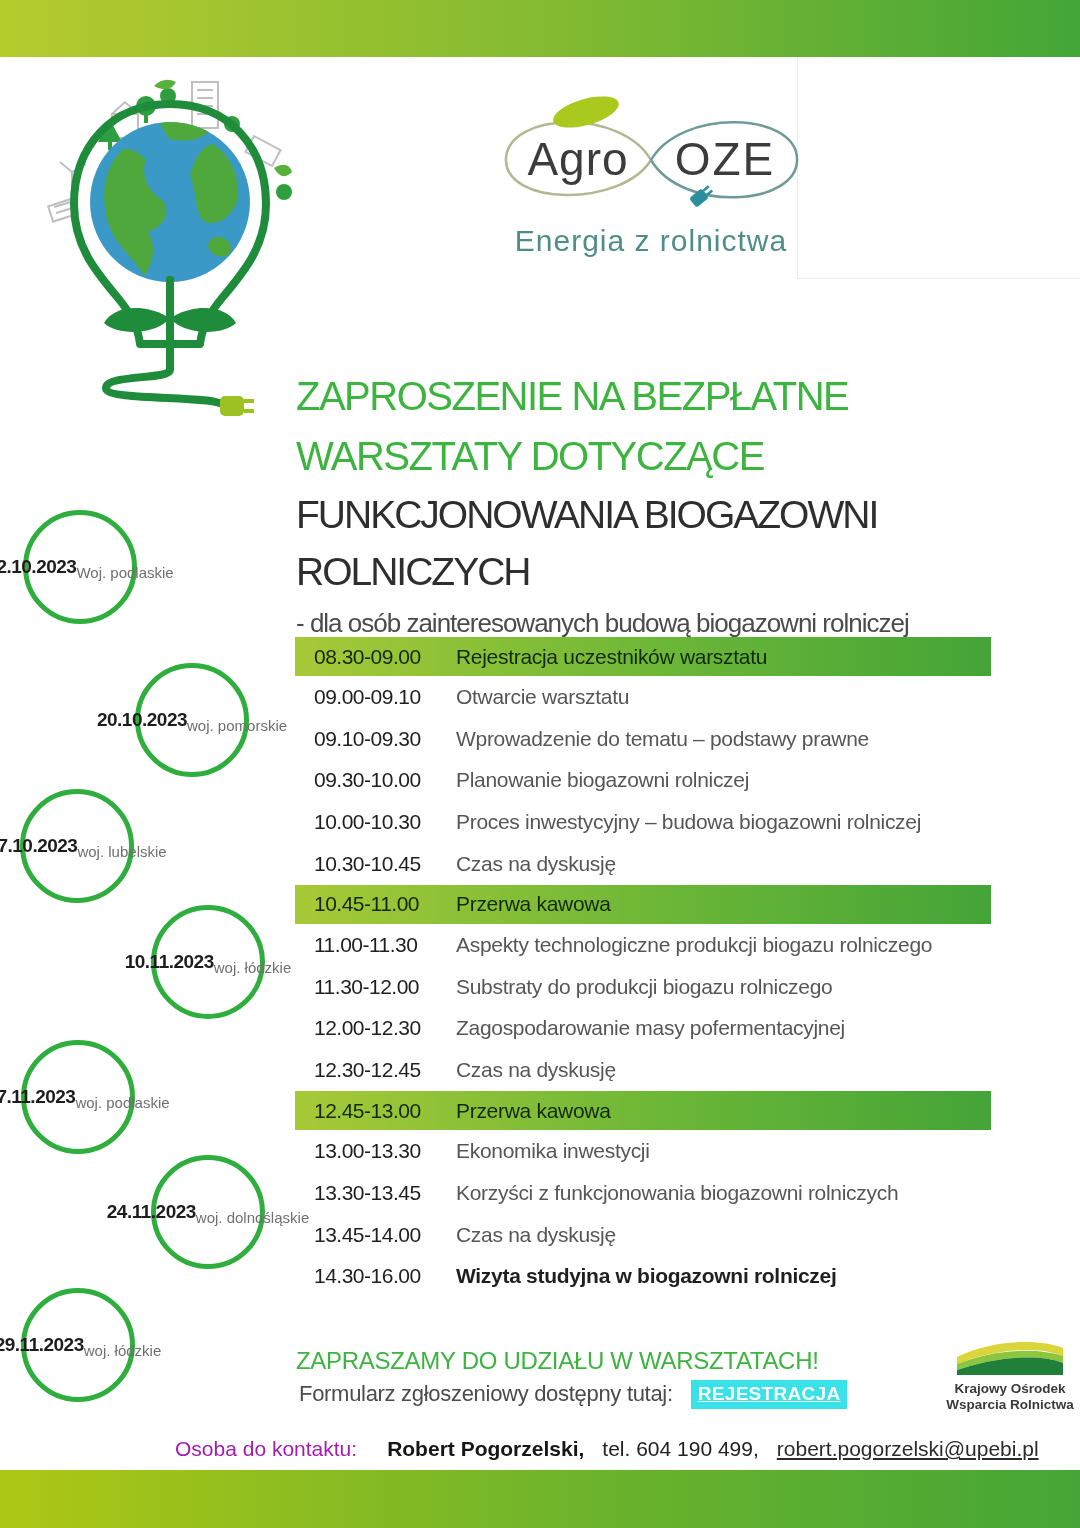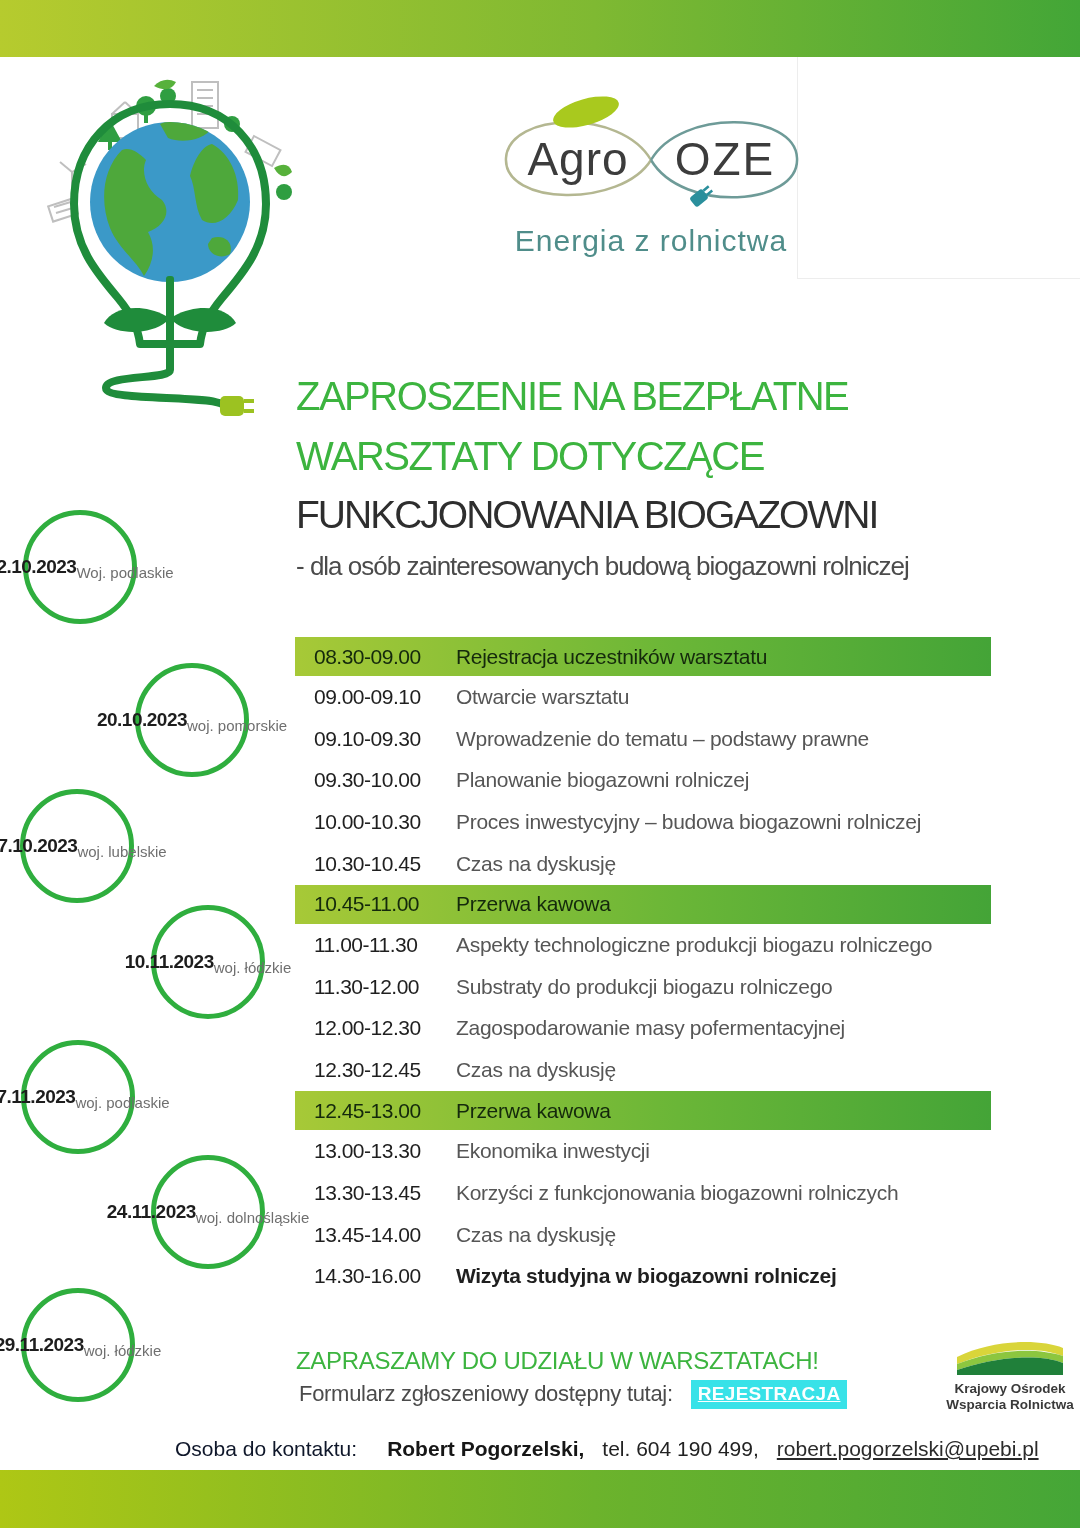--- a/index.html
+++ b/index.html
@@ -61,21 +61,21 @@
   }
 
   .kowr { position:absolute; left:945px; top:1337px; width:130px; text-align:center; }
   .kowr svg { display:block; margin:0 auto 4px auto; }
   .kowr-text { font-size:13.5px; font-weight:600; color:#3a3a3a; line-height:16px; white-space:nowrap; }
 
   .contact {
     position:absolute; left:175px; top:1437px; height:30px;
     display:flex; align-items:baseline; font-size:21px; white-space:nowrap;
   }
-  .contact-label { color:#0f172a; margin-right:30px;text-align:center; }
+  .contact-label { color:#a21caf; margin-right:30px;text-align:center; }
   .contact-name  { color:#161616; font-weight:600; margin-right:18px; }
   .contact-phone { color:#222222; font-weight:500; margin-right:18px; }
   .contact-email { color:#2b2b2b; text-decoration:underline; cursor:pointer; }
 </style>
 </head>
 <body>
 
 <div class="page">
 
   <div class="topbar"></div>
@@ -156,20 +156,21 @@
       <text x="95" y="81" text-anchor="middle" font-size="46" fill="#3c3c3c" letter-spacing="1">Agro</text>
       <text x="242" y="81" text-anchor="middle" font-size="46" fill="#3c3c3c" letter-spacing="2">OZE</text>
     </svg>
   </div>
   <div class="agro-tagline">Energia z rolnictwa</div>
 
   <div class="title-block">
     <div class="title-green">ZAPROSZENIE NA BEZPŁATNE</div>
     <div class="title-green">WARSZTATY DOTYCZĄCE</div>
     <div class="title-dark">FUNKCJONOWANIA BIOGAZOWNI</div>
+    <div class="title-dark">ROLNICZYCH</div>
     <div class="title-sub">- dla osób zainteresowanych budową biogazowni rolniczej</div>
   </div>
 
   <div class="session-circle" style="left:23px; top:510px;">
     <span class="session-date">12.10.2023</span>
     <span class="session-region">Woj. podlaskie</span>
   </div>
   <div class="session-circle" style="left:135px; top:663px;">
     <span class="session-date">20.10.2023</span>
     <span class="session-region">woj. pomorskie</span>

